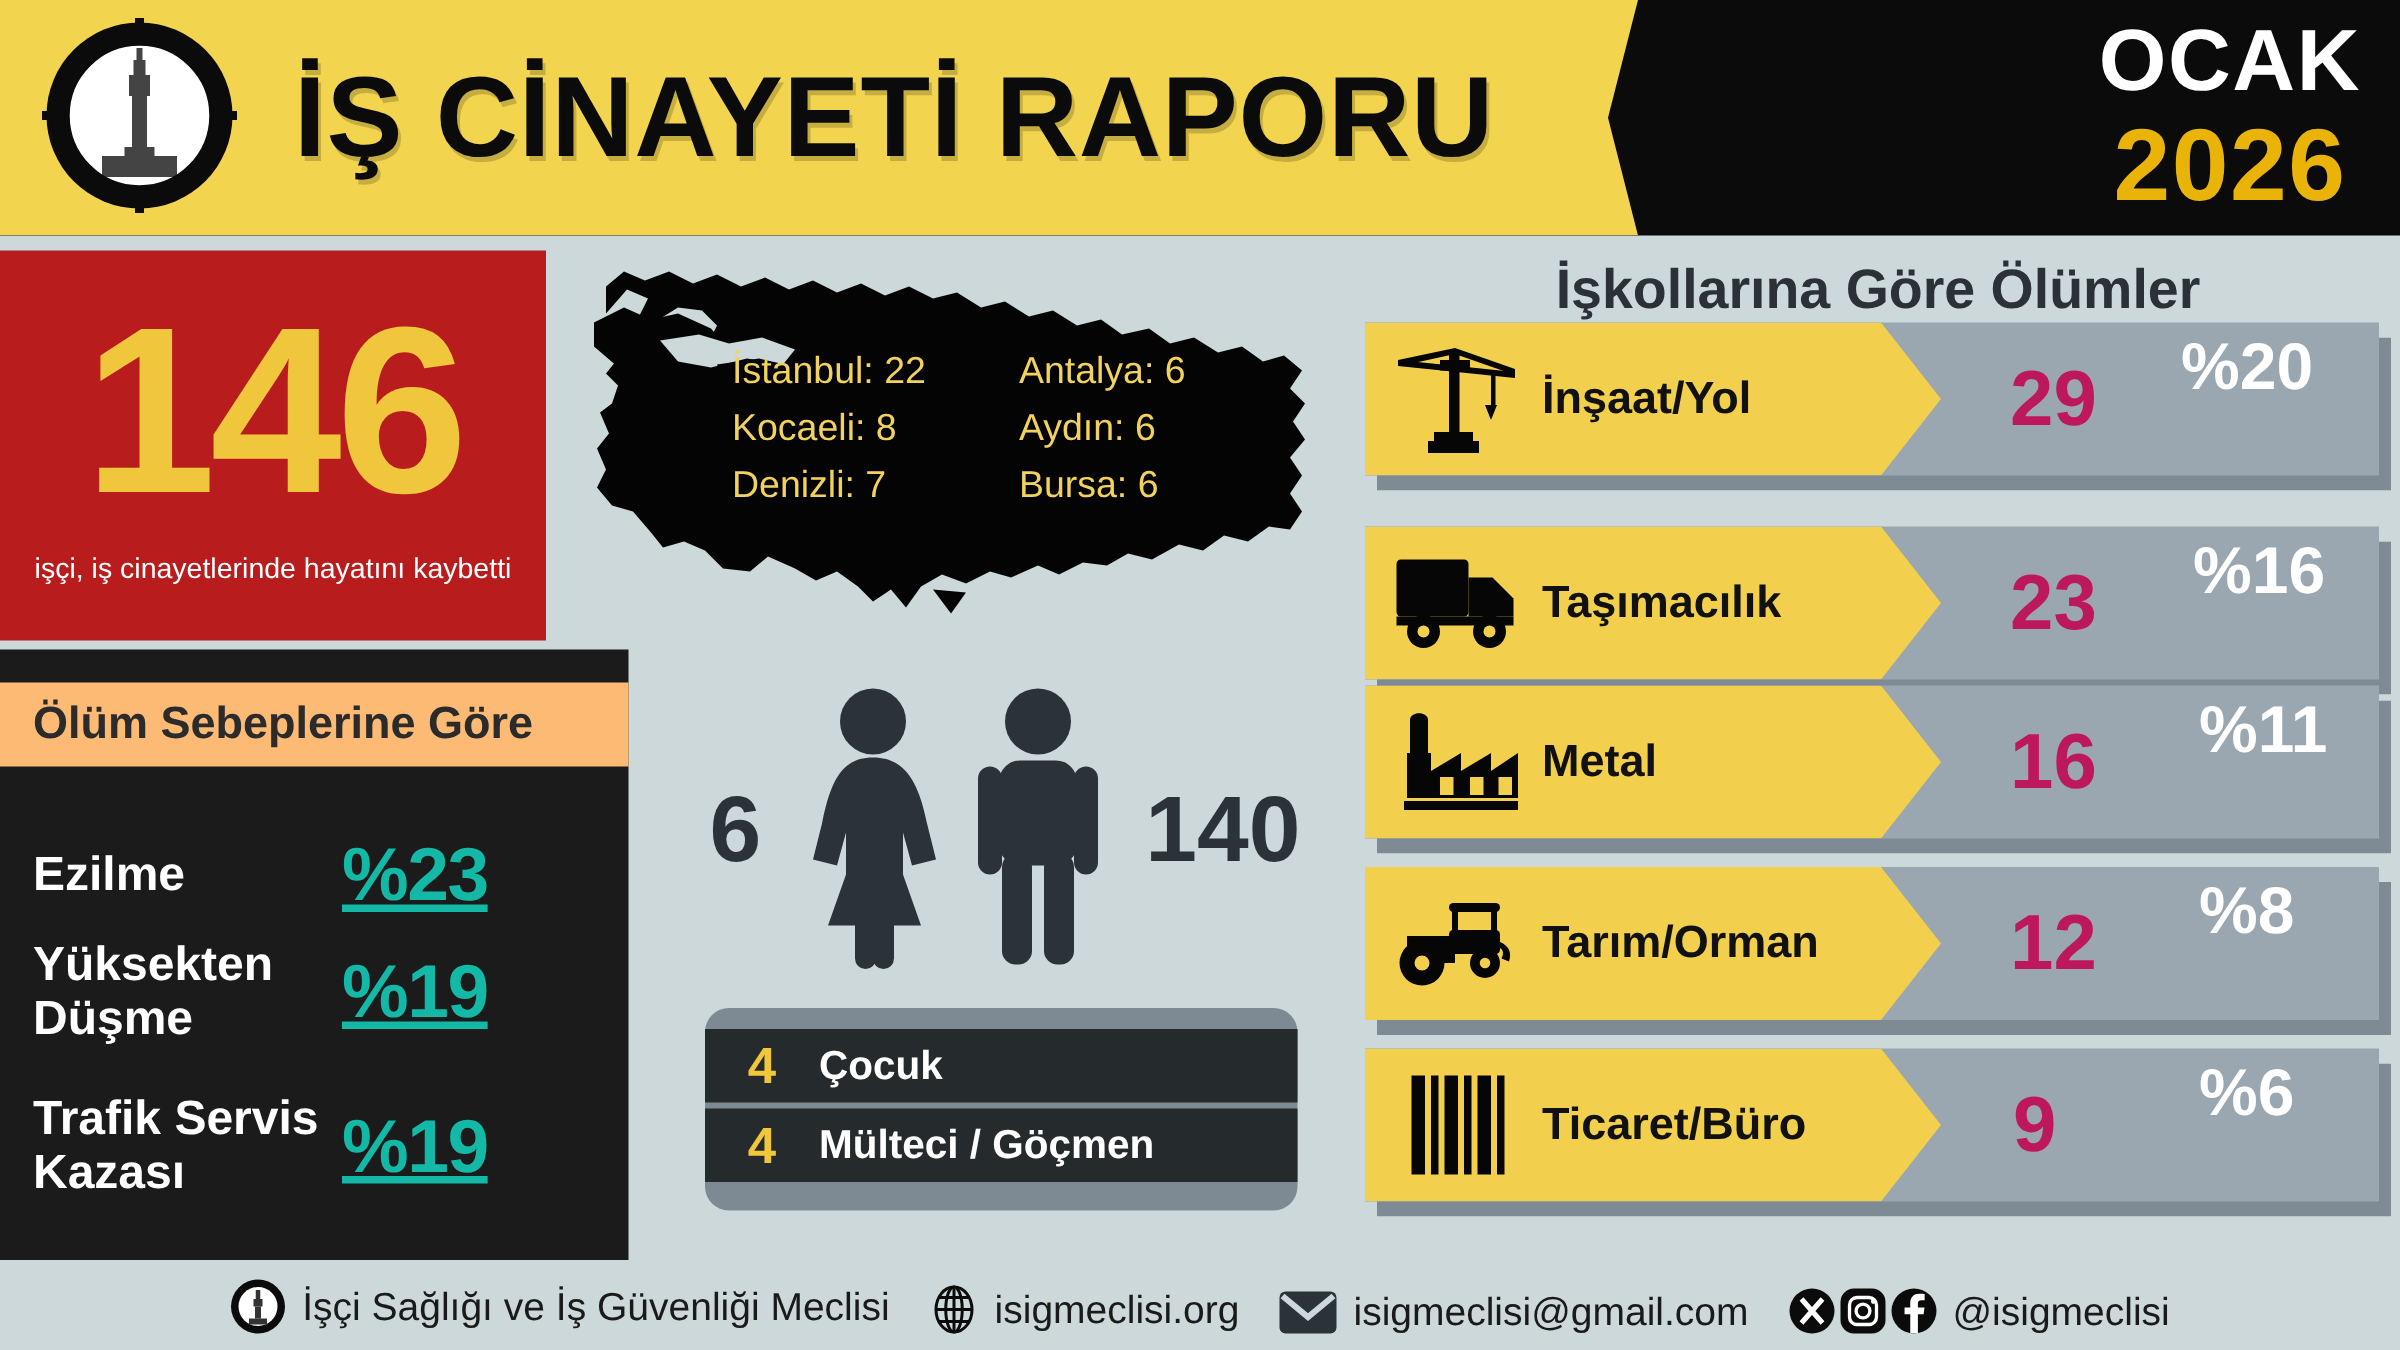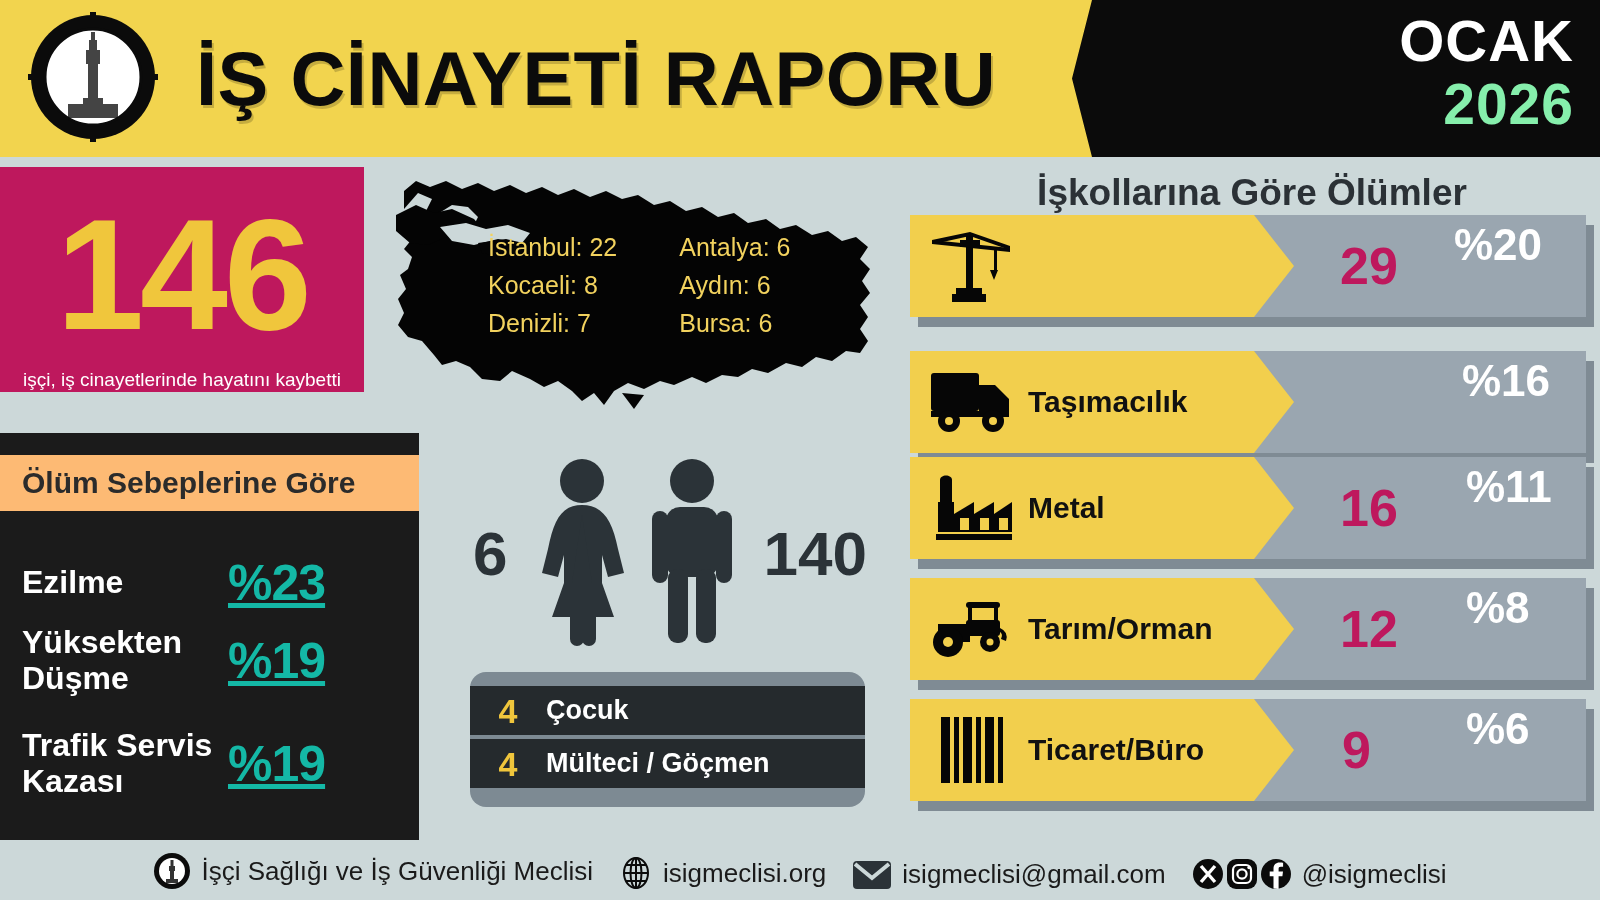--- a/index.html
+++ b/index.html
@@ -41,28 +41,28 @@
   }
   .header-month{
     position:absolute; right:26px; top:12px;
     text-align:right; line-height:1;
   }
   .header-month .m1{
     display:block; font-size:58px; font-weight:bold; color:#ffffff;
     letter-spacing:1px;
   }
   .header-month .m2{
-    display:block; font-size:57px; font-weight:bold; color:#86efac;
-    letter-spacing:1px; margin-top:6px;
+    display:block; font-size:68px; font-weight:bold; color:#eab308;
+    letter-spacing:1px; margin-top:6px;text-align:center;
   }
 
   
   .big-card{
-    position:absolute; left:0; top:167px; width:364px; height:225px;
-    background:#be185d;
+    position:absolute; left:0; top:167px; width:364px; height:260px;
+    background:#b91c1c;
     text-align:center;
   }
   .big-num{
     font-size:158px; font-weight:bold; color:#f0c63c;
     line-height:1; letter-spacing:-4px;
     margin-top:28px;
   }
   .big-sub{
     color:#ffffff; font-size:19px; line-height:1.35; margin-top:14px;
     padding:0 22px;
@@ -364,20 +364,21 @@
           <rect x="26" y="62" width="26" height="6"></rect>
           <path d="M2,14 L80,22 L80,26 L2,18 Z"></path>
           <path d="M2,14 L40,6 L40,10 L8,17 Z"></path>
           <path d="M40,6 L80,20 L80,24 L40,10 Z"></path>
           <rect x="30" y="14" width="20" height="7"></rect>
           <rect x="64" y="22" width="3" height="22"></rect>
           <path d="M60,44 l8,0 l-4,10 z"></path>
         </g>
       </svg>
     </div>
+    <div class="bar-label">İnşaat/Yol</div>
     <div class="bar-count" style="left:430px;">29</div>
     <div class="bar-pct" style="left:544px;">%20</div>
   </div>
 
   <div class="bar" style="top:332px;margin-top:19px;">
     <div class="bar-shadow"></div>
     <div class="bar-grey"></div>
     <div class="bar-yellow" style="width:384px; clip-path:polygon(0 0, 344px 0, 384px 51px, 344px 102px, 0 102px);"></div>
     <div class="bar-icon">
       <svg width="86" height="70" viewBox="0 0 86 70" aria-hidden="true">
@@ -386,20 +387,21 @@
           <path d="M50,18 L66,18 L80,32 L80,44 L50,44 Z"></path>
           <rect x="2" y="44" width="78" height="6"></rect>
           <circle cx="20" cy="54" r="11"></circle>
           <circle cx="64" cy="54" r="11"></circle>
         </g>
         <circle cx="20" cy="54" r="4" fill="#f2cf4d"></circle>
         <circle cx="64" cy="54" r="4" fill="#f2cf4d"></circle>
       </svg>
     </div>
     <div class="bar-label">Taşımacılık</div>
+    <div class="bar-count" style="left:430px;">23</div>
     <div class="bar-pct" style="left:552px;">%16</div>
   </div>
 
   <div class="bar" style="top:457px;">
     <div class="bar-shadow"></div>
     <div class="bar-grey"></div>
     <div class="bar-yellow" style="width:384px; clip-path:polygon(0 0, 344px 0, 384px 51px, 344px 102px, 0 102px);"></div>
     <div class="bar-icon">
       <svg width="84" height="72" viewBox="0 0 84 72" aria-hidden="true">
         <g fill="#060606">

